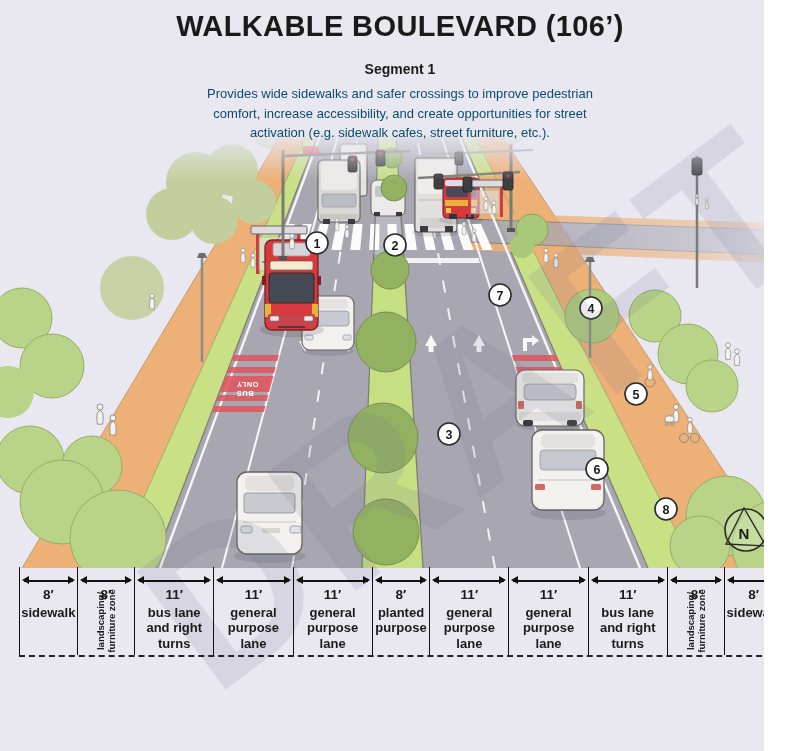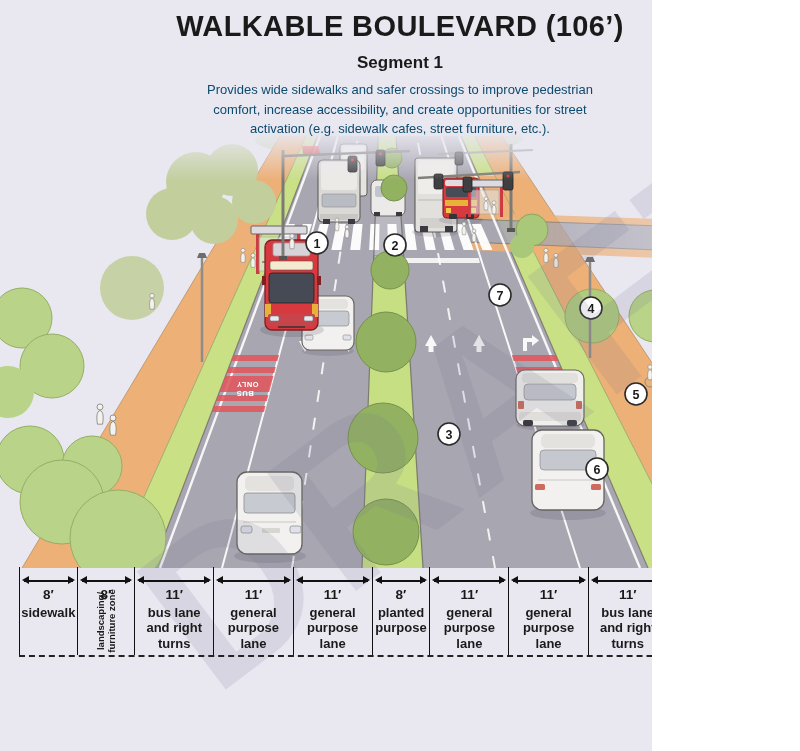--- a/index.html
+++ b/index.html
@@ -1,21 +1,21 @@
 <!DOCTYPE html>
 <html><head>
 <meta charset="utf-8">
 <style>
   html,body{margin:0;padding:0;}
-  .page{position:relative;width:652px;height:751px;background:#e9e8f1;overflow:hidden;
+  .page{position:relative;width:764px;height:751px;background:#e9e8f1;overflow:hidden;
         font-family:"Liberation Sans",sans-serif;color:#1a1a1a;}
   
   .header{position:absolute;top:10px;left:0;width:800px;text-align:center;z-index:3;}
   .title{font-size:29px;font-weight:800;letter-spacing:.4px;}
-  .subtitle{font-size:17px;font-weight:bold;margin-top:10px;}
+  .subtitle{font-size:14px;font-weight:bold;margin-top:18px;}
   .desc{width:424px;margin:7px auto 0;font-size:13px;line-height:1.5;color:#0c4a6e;}
   
   .watermark{position:absolute;left:0;top:0;width:800px;height:751px;z-index:2;pointer-events:none;overflow:hidden;}
   .watermark span{position:absolute;left:0;top:0;transform:translate(95px,540px) rotate(-37deg);
         transform-origin:0 0;font-size:215px;font-weight:800;letter-spacing:8px;
         color:rgba(118,118,144,0.16);white-space:nowrap;}
   
   .illo{position:absolute;left:0;top:130px;z-index:1;}
   .illo text{font-family:"Liberation Sans",sans-serif;}
   

